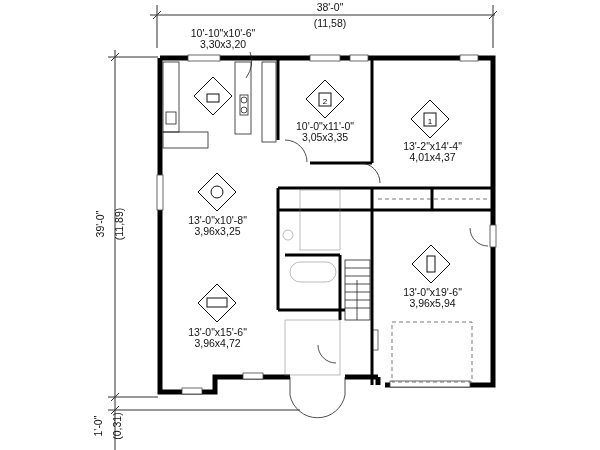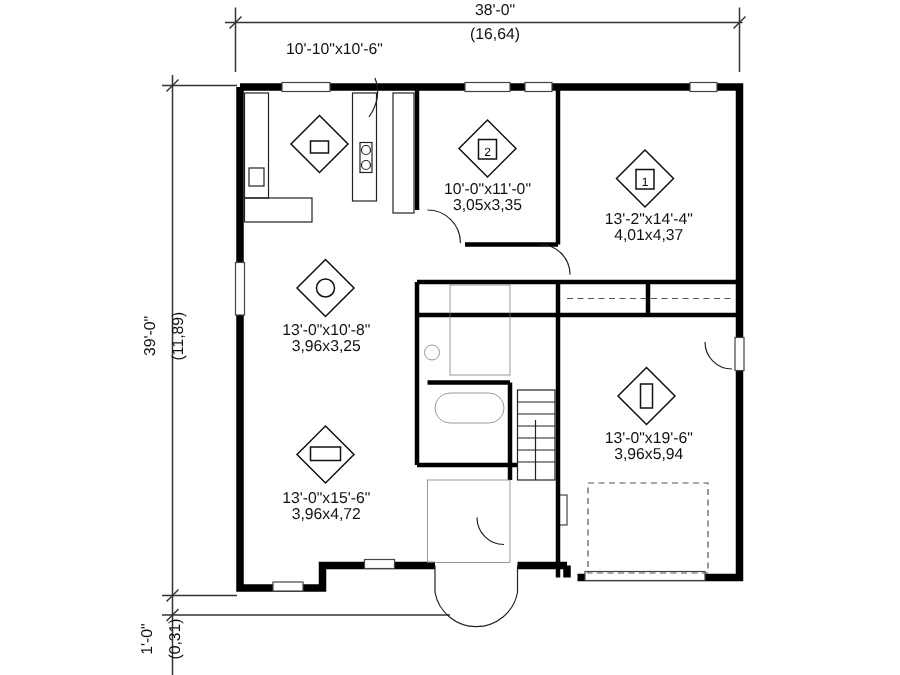--- a/index.html
+++ b/index.html
@@ -119,28 +119,29 @@
     <circle cx="217" cy="192" r="6"></circle>
     <rect x="207" y="298" width="20" height="9"></rect>
     <rect x="427" y="256" width="8" height="16"></rect>
   </g>
   <text x="325" y="104" font-size="8" text-anchor="middle" font-family="Liberation Sans, sans-serif">2</text>
   <text x="430" y="124" font-size="8" text-anchor="middle" font-family="Liberation Sans, sans-serif">1</text>
   <path d="M250,52 Q255,65 246,78" stroke="#222" fill="none" stroke-width="0.8"></path>
 </svg>
 
 <div class="lbl" style="left:270px;top:2px;width:120px;">38'-0"</div>
-<div class="lbl" style="left:270px;top:18px;width:120px;">(16,64)</div>
+<div class="lbl" style="left:270px;top:18px;width:120px;">(11,58)</div>
 <div class="vlbl" style="left:60px;top:218px;width:80px;text-align:center;">39'-0"</div>
 <div class="vlbl" style="left:79px;top:218px;width:80px;text-align:center;">(11,89)</div>
 <div class="vlbl" style="left:68px;top:420px;width:60px;text-align:center;">1'-0"</div>
 <div class="vlbl" style="left:87px;top:420px;width:60px;text-align:center;">(0,31)</div>
 
 <div class="lbl" style="left:168px;top:28px;width:110px;">
   <div>10'-10"x10'-6"</div>
+  <div>3,30x3,20</div>
 </div>
 <div class="lbl" style="left:280px;top:121px;width:90px;">
   <div>10'-0"x11'-0"</div>
   <div>3,05x3,35</div>
 </div>
 <div class="lbl" style="left:385px;top:141px;width:95px;">
   <div>13'-2"x14'-4"</div>
   <div>4,01x4,37</div>
 </div>
 <div class="lbl" style="left:170px;top:215px;width:95px;">

